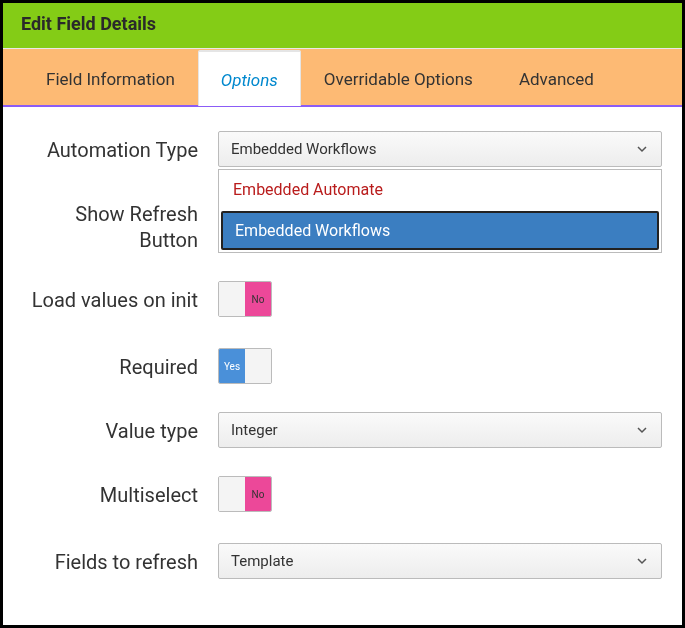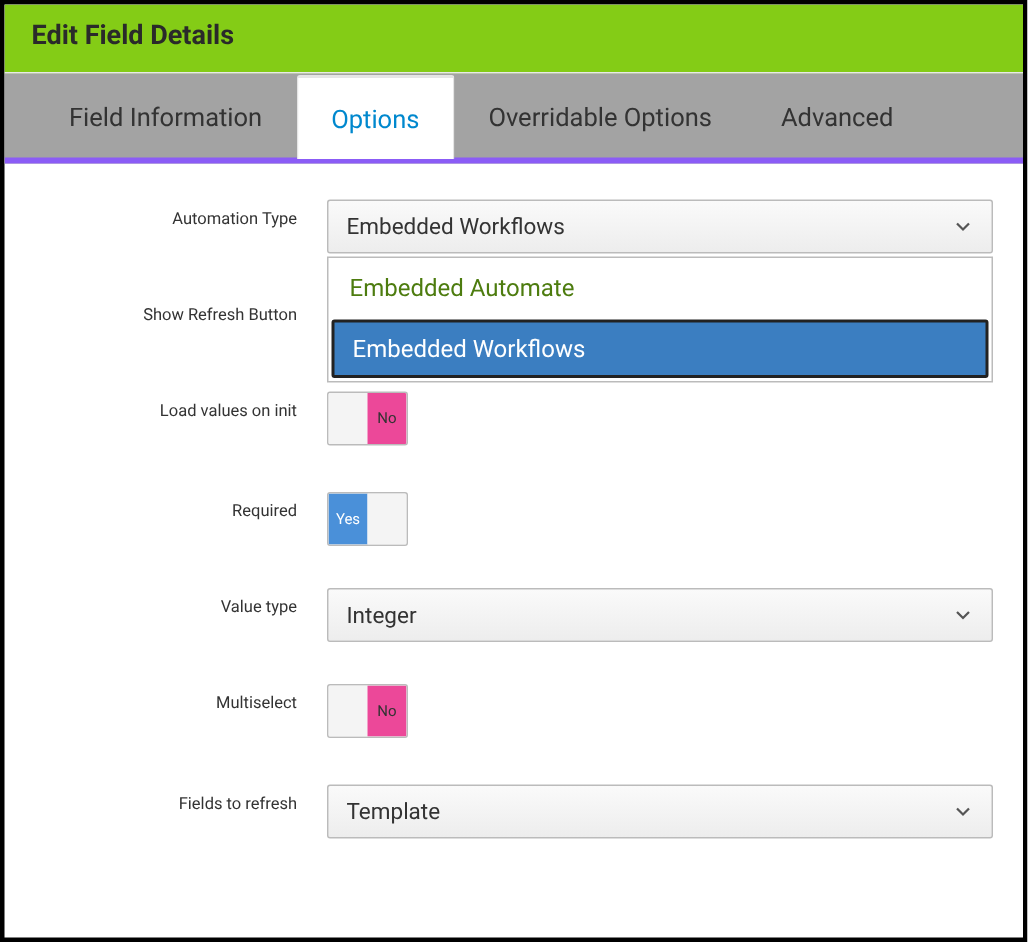--- a/index.html
+++ b/index.html
@@ -1,31 +1,31 @@
 <!DOCTYPE html>
 <html><head>
 <meta charset="utf-8">
 <style>
 * { box-sizing: border-box; margin: 0; padding: 0; }
 body { font-family: -apple-system, BlinkMacSystemFont, "Segoe UI", Roboto, Helvetica, Arial, sans-serif; background: #fff; }
 .frame { width: 685px; height: 628px; border: 3px solid #000; background: #fff; position: relative; overflow: hidden; }
 .header { background: #84cc16; padding: 10px 18px 14px; border-bottom: 1px solid #e9e9e9; }
 .header-title { font-size: 18px; font-weight: 700; color: #2a2a2a; }
-.tabs { display: flex; padding: 0 20px; background: #a3a3a3; border-bottom: 4px solid #8b5cf6; }
+.tabs { display: flex; padding: 0 20px; background: #fdba74; border-bottom: 2px solid #8b5cf6; }
 .tab { padding: 18px 22px 16px; font-size: 17px; color: #333; cursor: pointer; border: 1px solid transparent; border-bottom: none; position: relative; top: 1px; }
-.tab.active { color: #0088ce; border-color: #e5e5e5; border-top: 2px solid #e5e5e5; background: #fff; border-radius: 2px 2px 0 0; }
+.tab.active { color: #0088ce; border-color: #e5e5e5; border-top: 2px solid #e5e5e5; background: #fff; border-radius: 2px 2px 0 0; font-style: italic; }
 .form { padding: 24px 20px 0; }
 .row { display: flex; align-items: flex-start; margin-bottom: 28px; position: relative; }
-.label-col { width: 195px; text-align: right; padding-right: 20px; padding-top: 6px; font-size: 11px; color: #333; line-height: 1.3; }
+.label-col { width: 195px; text-align: right; padding-right: 20px; padding-top: 6px; font-size: 20px; color: #333; line-height: 1.3; }
 .control-col { flex: 1; }
 .select { width: 100%; height: 36px; background: linear-gradient(#fafafa, #ededed); border: 1px solid #bbb; border-radius: 2px; display: flex; align-items: center; padding: 0 12px; font-size: 15px; color: #333; cursor: pointer; position: relative; }
 .select .chevron { position: absolute; right: 14px; top: 50%; transform: translateY(-50%); }
 .chevron svg { width: 10px; height: 10px; display: block; }
 .dropdown-panel { position: absolute; left: 195px; right: 0; top: 38px; background: #fff; border: 1px solid #bbb; z-index: 5; }
-.dropdown-option { padding: 10px 14px; font-size: 16px; color: #4d7c0f; cursor: pointer; }
+.dropdown-option { padding: 10px 14px; font-size: 16px; color: #b91c1c; cursor: pointer; }
 .dropdown-option.selected { background: #3b7ec1; color: #fff; border: 2px solid #222; margin: 2px; padding: 8px 12px; border-radius: 2px; }
 .toggle { display: inline-flex; border: 1px solid #bbb; border-radius: 2px; overflow: hidden; height: 36px; }
 .toggle-seg { width: 26px; display: flex; align-items: center; justify-content: center; font-size: 10px; background: #f4f4f4; }
 .toggle-seg.on { background: #4a90d9; color: #fff; }
 .toggle-seg.off-active { background: #ec4899; color: #333; }
 .toggle-seg.empty { background: #f4f4f4; }
 .row.after-dropdown { }
 </style>
 </head>
 <body>

